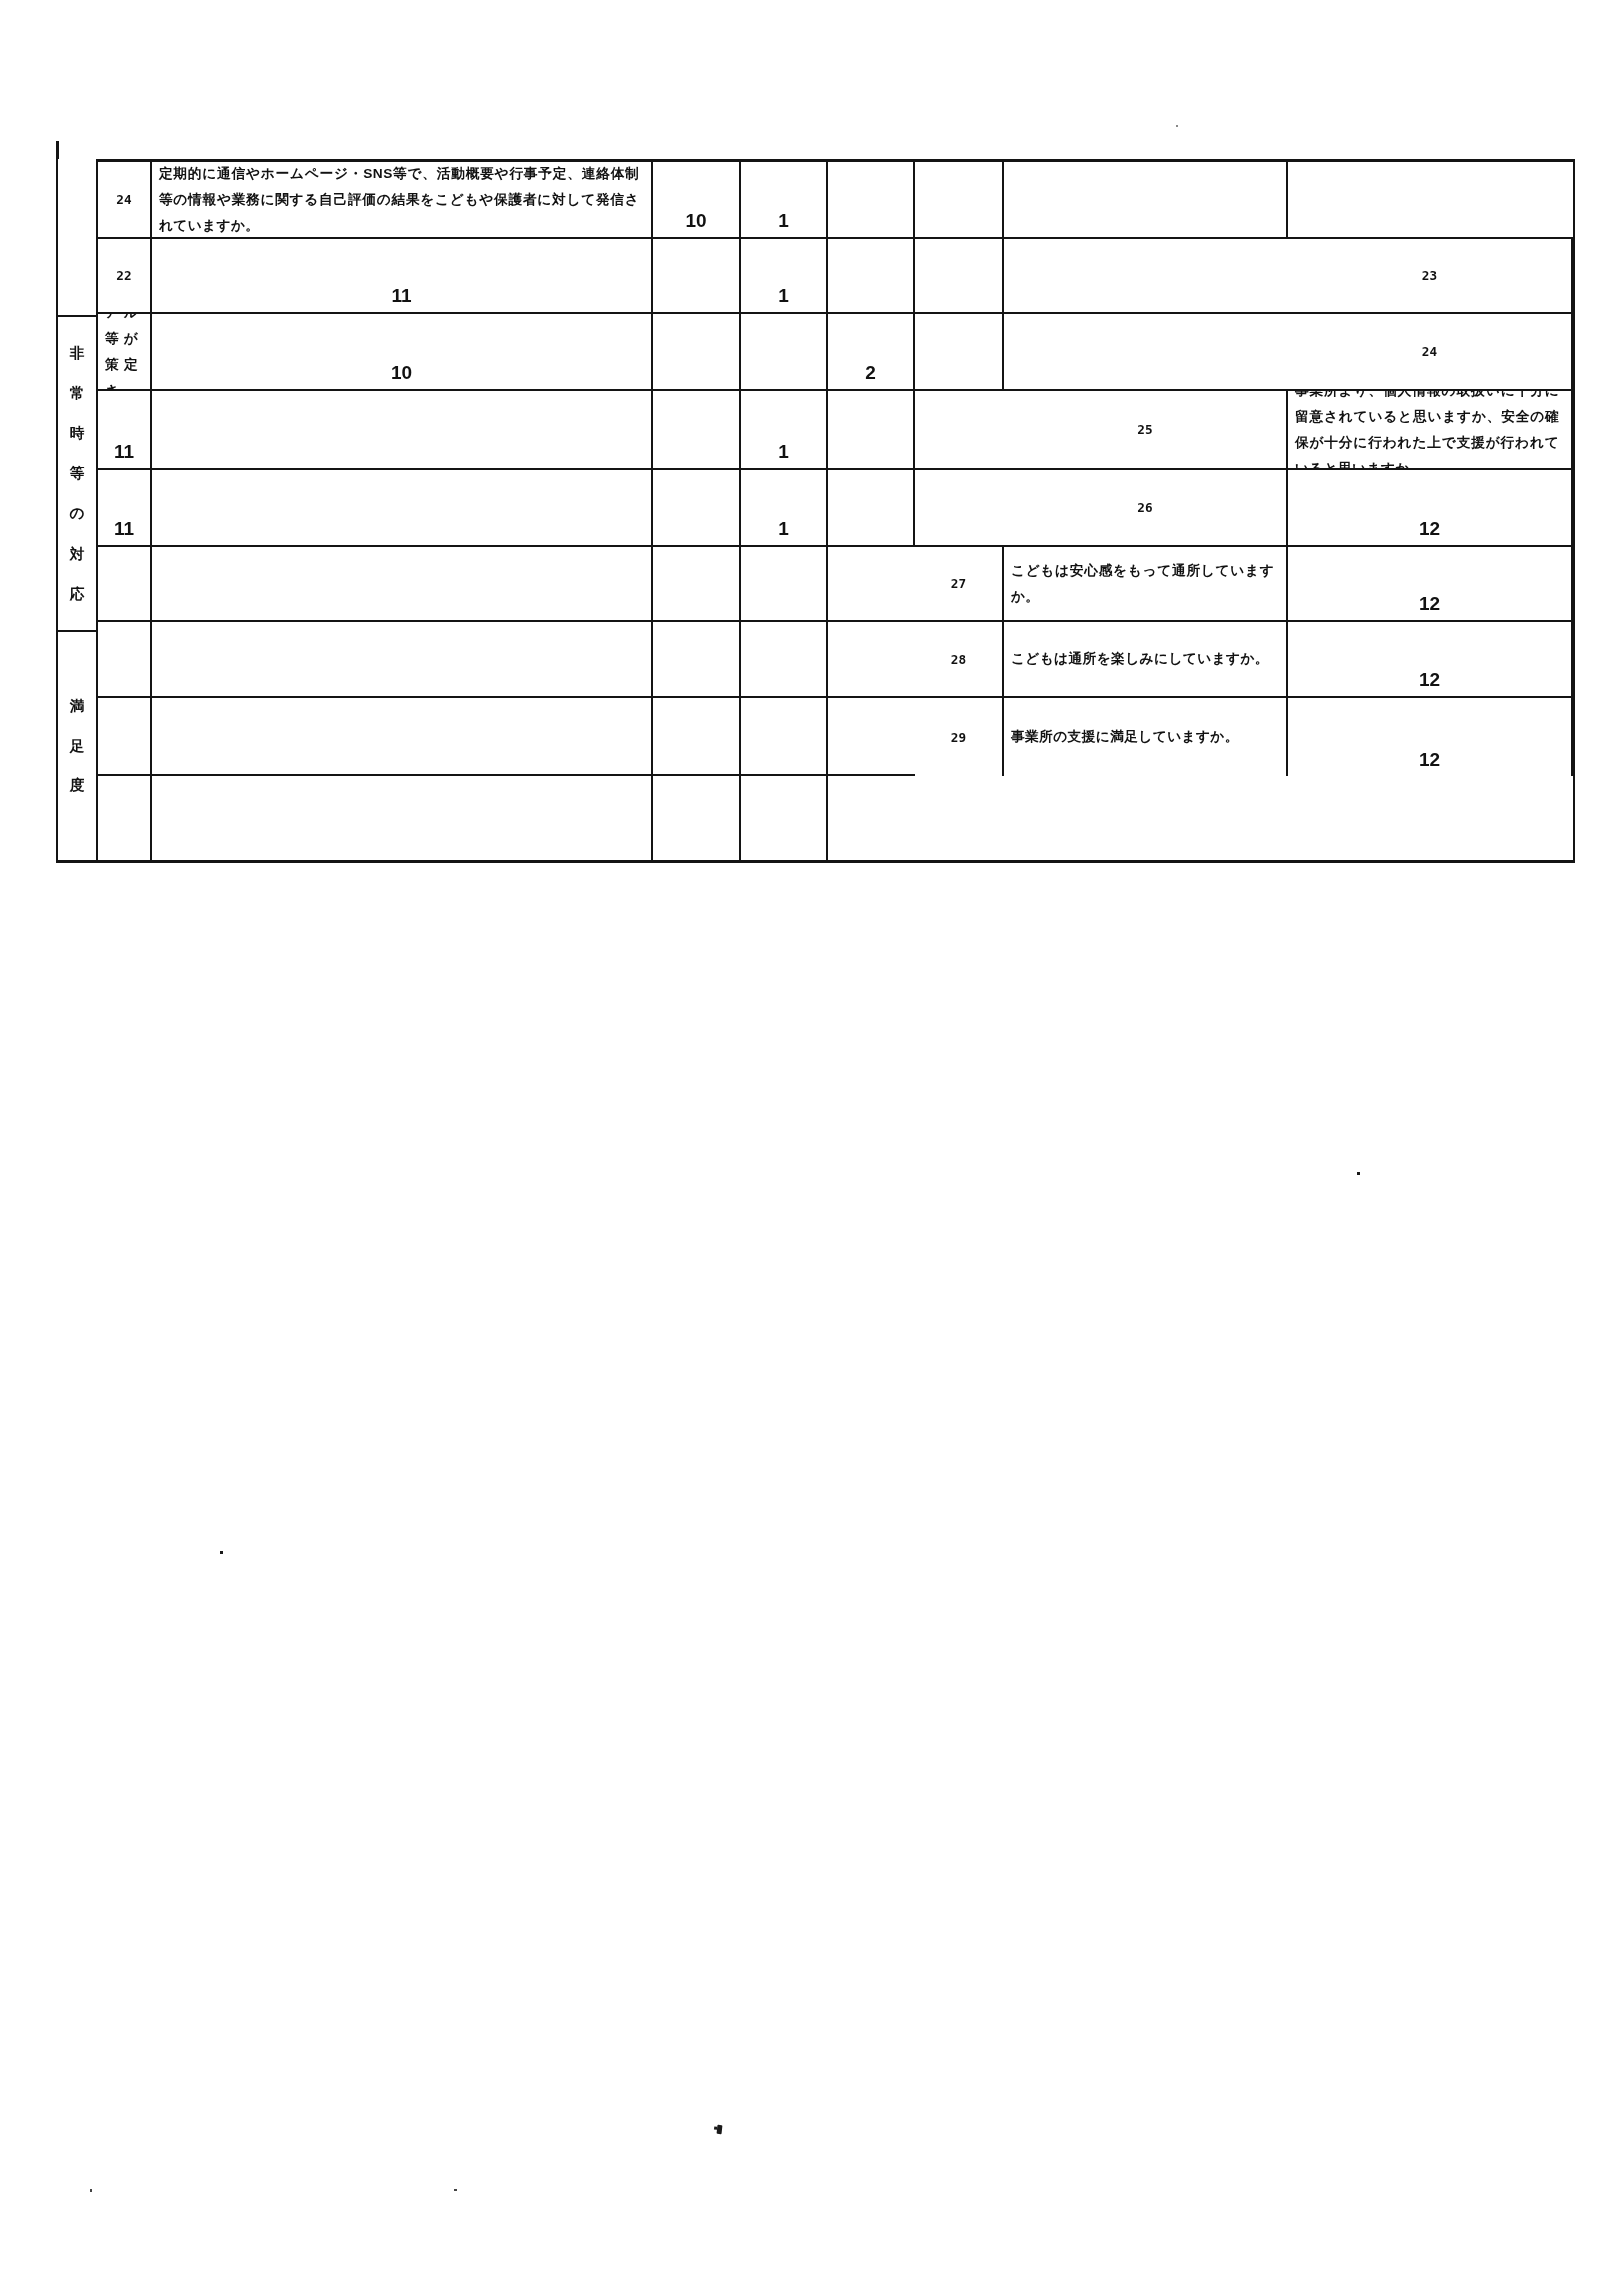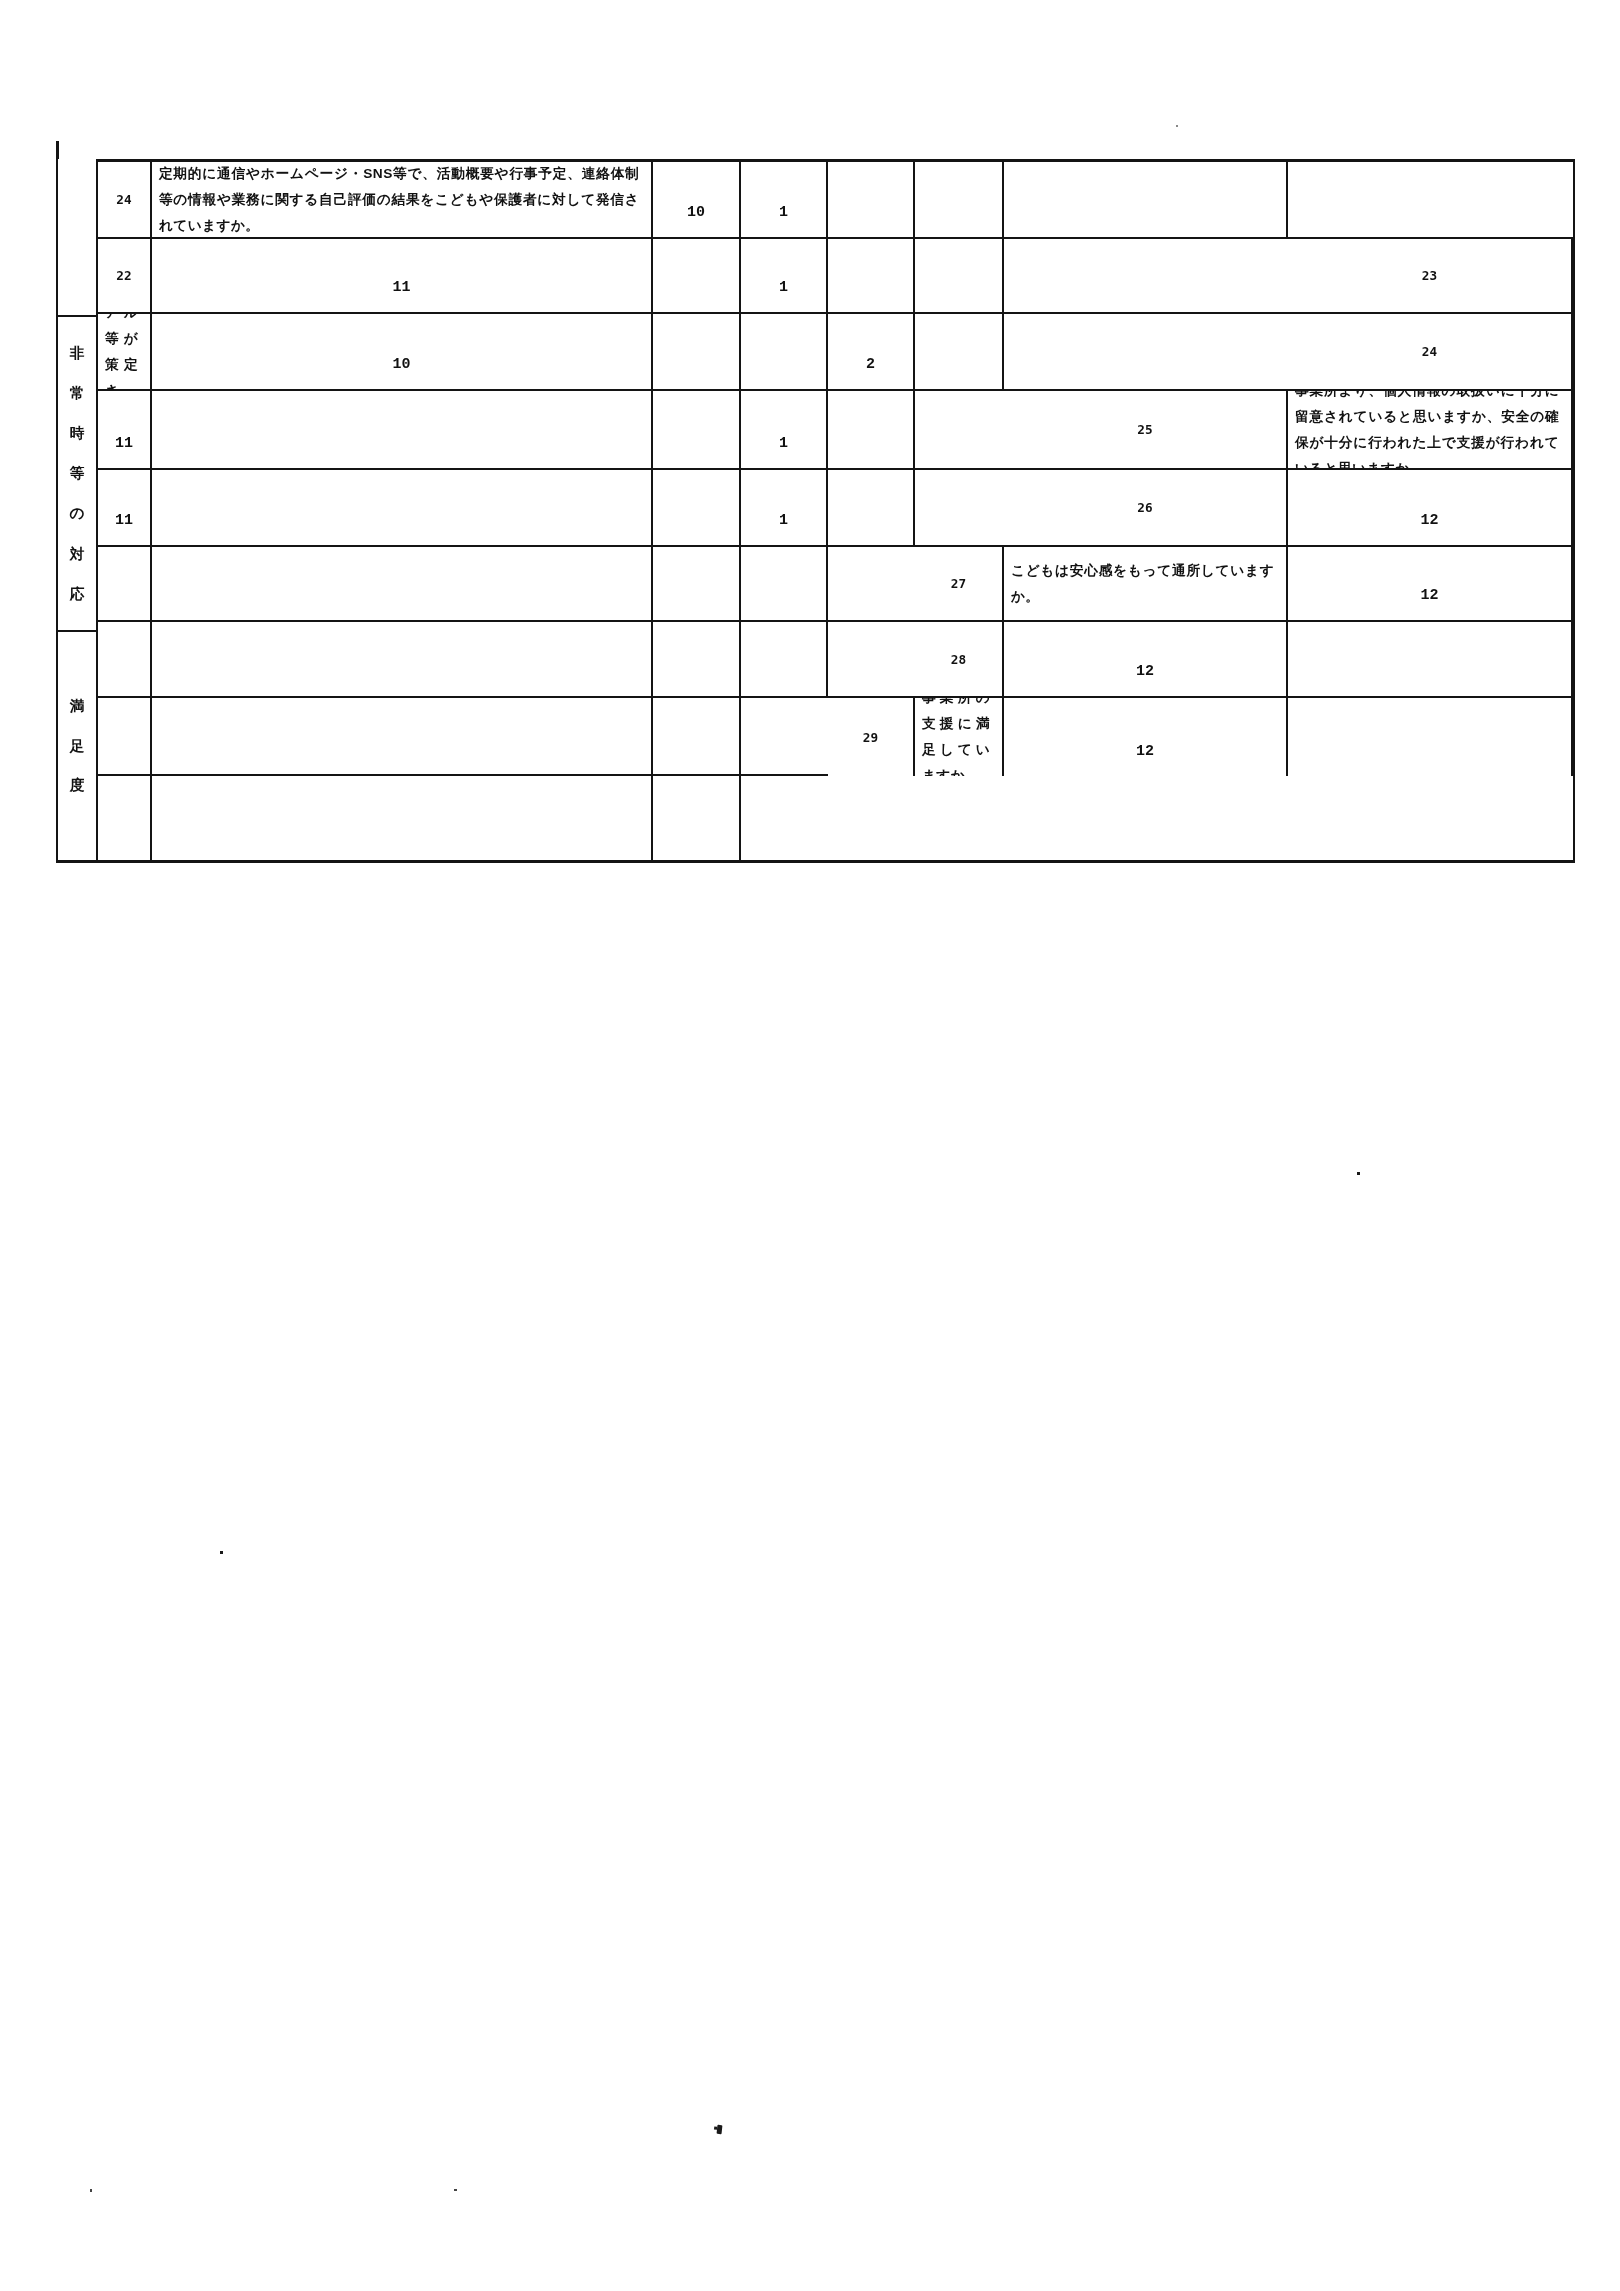--- a/index.html
+++ b/index.html
@@ -66,23 +66,23 @@
     display:flex;align-items:center;
     padding:3.9px 11.8px 3.9px 6.9px;
   }
   .qt{
     font-size:13.7px;line-height:26px;font-weight:600;
     letter-spacing:0.4px;
     text-align:justify;
   }
   .cell.v{
     display:flex;align-items:flex-end;justify-content:center;
-    padding-bottom:16px;
-    font-family:Liberation Mono, monospace;
-    font-size:15px;font-weight:600;
+    padding-bottom:5px;
+    font-family:Liberation Sans, sans-serif;
+    font-size:19px;font-weight:600;
   }
   
   .speck{position:absolute;background:#1a1a1a;}
   .speck.sp1{left:1176px;top:125px;width:2px;height:2px;background:#888;}
   .speck.sp2{left:1357px;top:1172px;width:2.9px;height:2.9px;}
   .speck.sp3{left:220px;top:1551px;width:2.9px;height:2.9px;}
   .speck.sp4{left:717px;top:2125px;width:4.9px;height:8.8px;border-radius:1px;transform:rotate(6deg);}
   .speck.sp4::before{content:"";position:absolute;left:-2.9px;top:2px;width:2.9px;height:2.9px;background:#1a1a1a;}
   .speck.sp5{left:90px;top:2189px;width:2px;height:2.9px;background:#444;}
   .speck.sp6{left:454px;top:2189px;width:2.9px;height:2px;background:#444;}
@@ -177,20 +177,23 @@
           <span class="qt">こどもは安心感をもって通所していますか。</span>
         </div>
       <div class="cell v">12</div>
       <div class="cell v"></div>
       <div class="cell v"></div>
       <div class="cell v"></div>
       <div class="cell v"></div>
       <div class="cell v ec"></div>
 
       <div class="cell num">28</div>
+      <div class="cell q">
+          <span class="qt">こどもは通所を楽しみにしていますか。</span>
+        </div>
       <div class="cell v">12</div>
       <div class="cell v"></div>
       <div class="cell v"></div>
       <div class="cell v"></div>
       <div class="cell v"></div>
       <div class="cell v ec"></div>
 
       <div class="cell num lr">29</div>
       <div class="cell q lr">
           <span class="qt">事業所の支援に満足していますか。</span>

